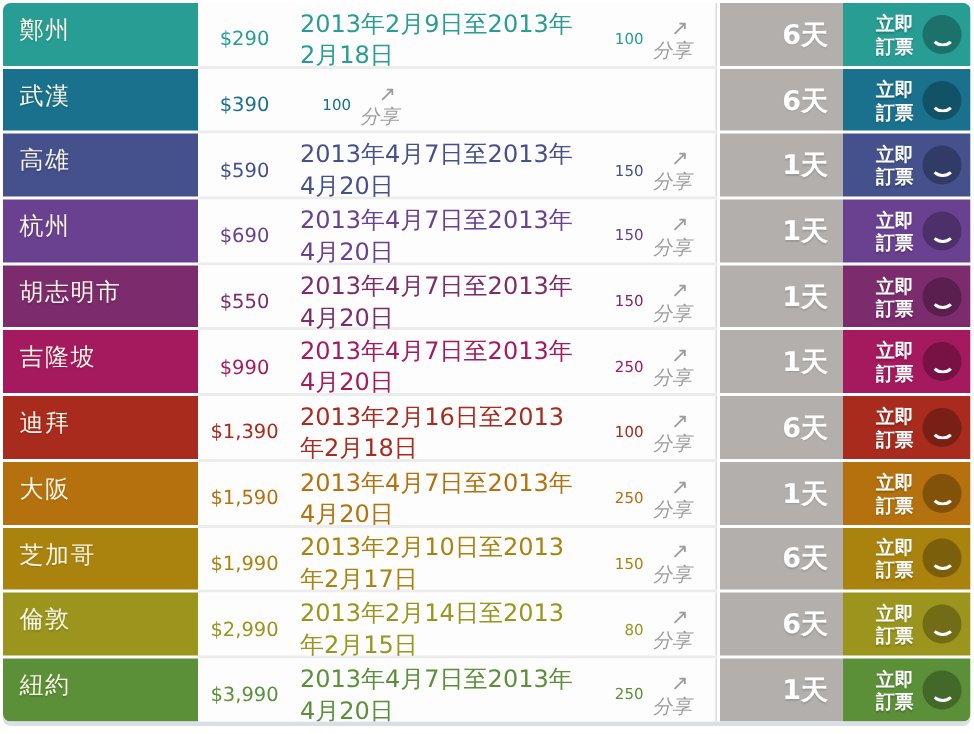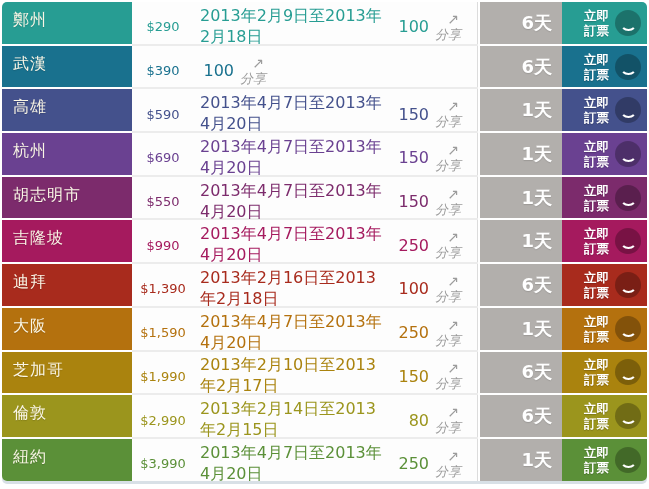--- a/index.html
+++ b/index.html
@@ -22,21 +22,21 @@
     text-shadow:0 1px 1px rgba(0,0,0,0.15);
   }
   .mid{
     width:346px;flex:none;background:#fdfdfd;
     border-right:1px solid #dcdcdc;box-sizing:border-box;
     display:flex;align-items:center;padding-top:8px;
   }
   .row:not(:last-child) .mid{box-shadow:0 2px 0 #ececec;}
   .price{width:62px;flex:none;text-align:center;font-size:13px;color:var(--c);}
   .date{flex:1;font-size:16px;padding-left:6px;color:var(--c);}
-  .qty{width:40px;flex:none;text-align:right;font-size:16px;color:var(--c);}
+  .qty{width:40px;flex:none;text-align:right;font-size:10px;color:var(--c);}
   .share{
     width:48px;flex:none;display:flex;flex-direction:column;
     align-items:flex-end;padding-right:16px;box-sizing:border-box;
     margin-top:-2px;cursor:pointer;
   }
   .share-arrow{font-size:14px;line-height:14px;color:#9c9c9c;margin-right:2px;}
   .share-label{font-size:13px;line-height:11px;color:#9c9c9c;margin-top:3px;font-style:italic;}
   .days{
     width:82px;flex:none;margin-left:2px;background:var(--days-bg,#b2afac);
     color:#ffffff;font-size:18px;font-weight:bold;

